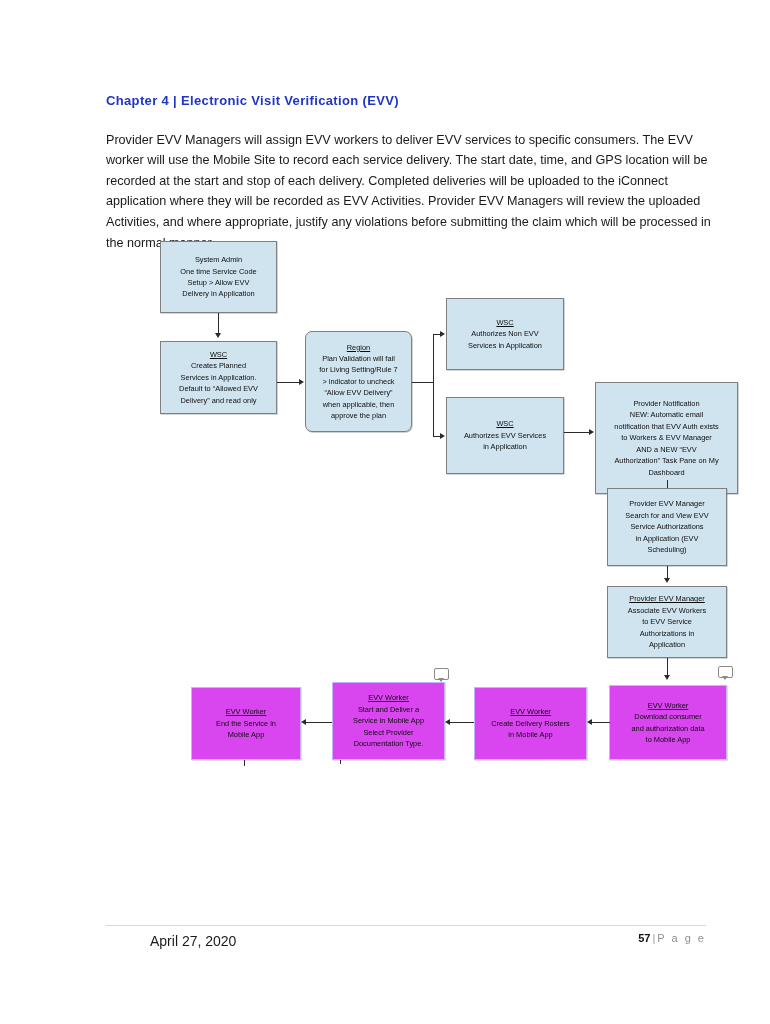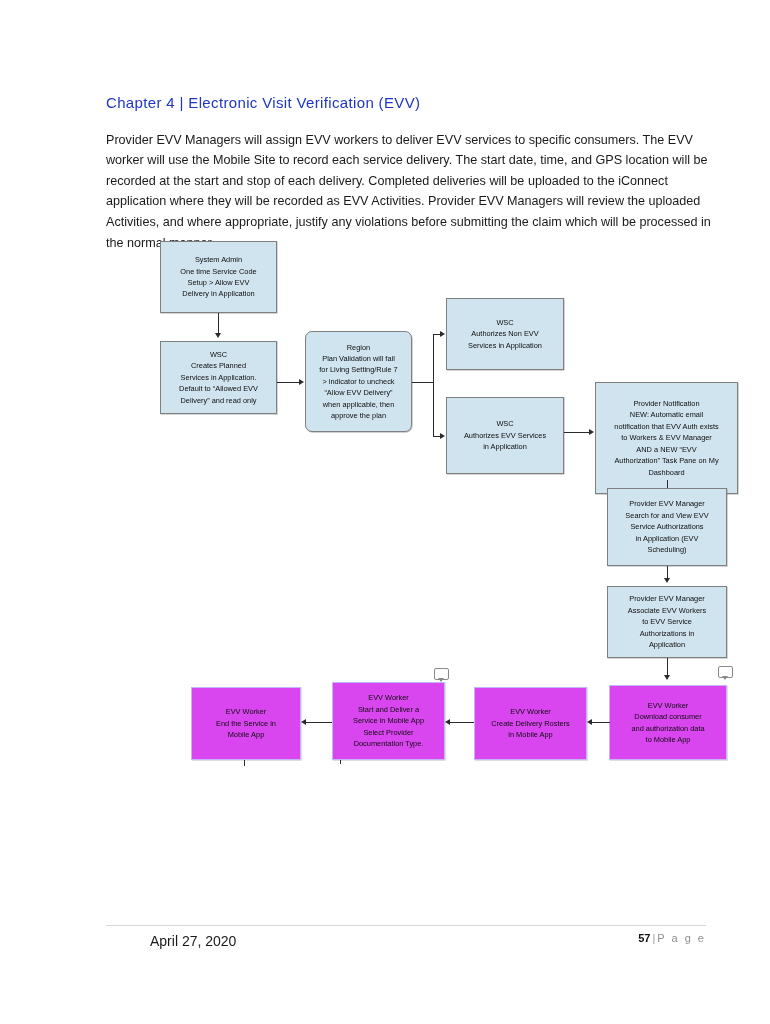--- a/index.html
+++ b/index.html
@@ -22,22 +22,22 @@
     inset: 0;
     background: #ffffff;
   }
 
   
   #chapter-heading {
     position: absolute;
     left: 106px;
     top: 84px;
     width: 600px;
-    font-size: 15px;
-    font-weight: normal;
+    font-size: 13px;
+    font-weight: bold;
     color: #1f35c4;
     letter-spacing: 0.35px;
     white-space: nowrap;
   }
 
   
   #intro-paragraph {
     position: absolute;
     left: 106px;
     top: 117px;
@@ -65,21 +65,21 @@
     align-items: center;
     justify-content: center;
     text-align: center;
     font-size: 7.4px;
     line-height: 11.4px;
     color: #0d0d0d;
     padding: 14px 3px;
     pointer-events: auto;
   }
   .node .txt { display: block; width: 100%; }
-  .node .hdr { display: block; }
+  .node .hdr { display: block; text-decoration: underline; }
 
   .node.blue {
     background: #cfe4ef;
     border: 1px solid #7f7f7f;
     box-shadow: 0.7px 0.7px 0 rgba(120,120,120,0.45);
   }
   .node.white {
     background: #d946ef;
     border: 1px solid #c4b5fd;
     box-shadow: 0.7px 0.7px 0 rgba(120,120,120,0.35);

